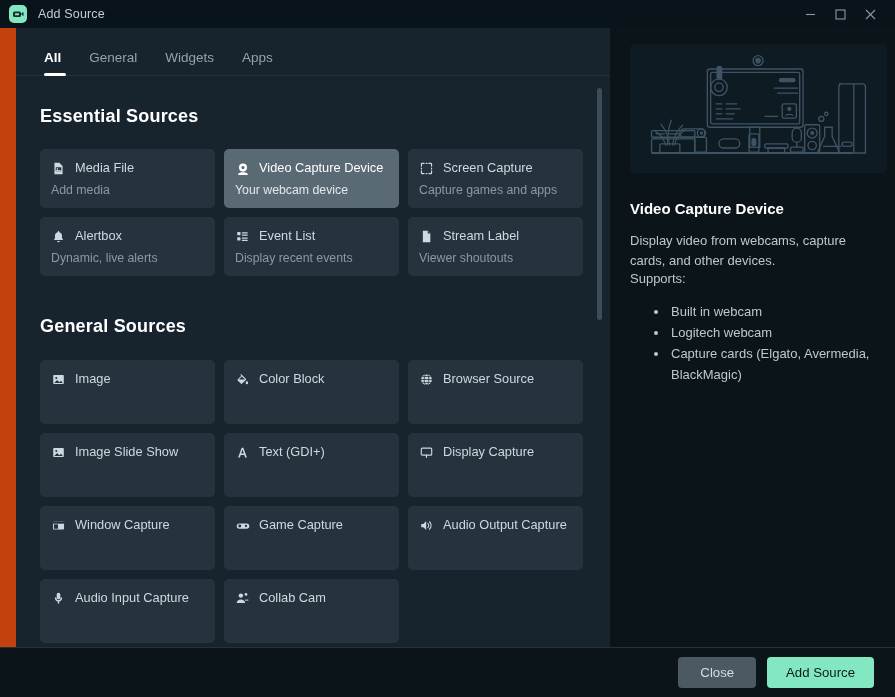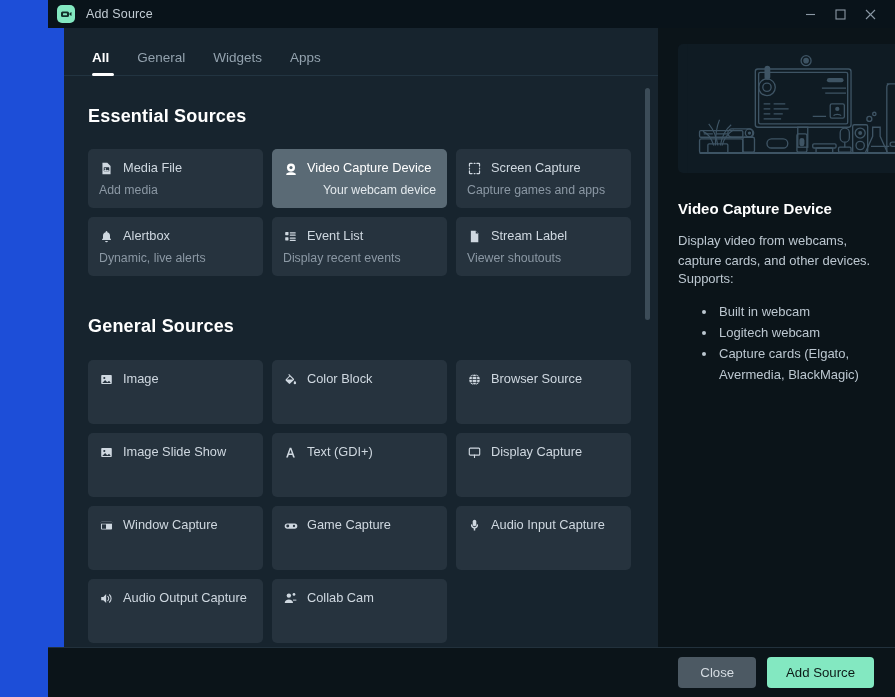--- a/index.html
+++ b/index.html
@@ -5,23 +5,22 @@
   * { box-sizing: border-box; margin: 0; padding: 0; }
   html, body {
     width: 895px; height: 697px;
     background: #0b1419;
     font-family: "Liberation Sans", sans-serif;
     overflow: hidden;
   }
   .window {
     width: 895px; height: 697px;
     display: flex; flex-direction: column;
-    background: #1d4ed8;
+    background: #c2410c;
     position: relative;
-    padding-left: 48px;
   }
 
   
   .titlebar {
     height: 28px; min-height: 28px;
     background: #09131a;
     display: flex; align-items: center;
     padding-left: 9px;
     position: relative;
   }
@@ -123,21 +122,21 @@
   .card-title {
     font-size: 12.8px; color: #cfd8e0; line-height: 1.1;
     white-space: nowrap;
     text-align: center;
   }
   .card.selected .card-title { color: #ffffff; }
   .card-sub {
     font-size: 12.3px; color: #8b98a4; margin-top: 7px;
     white-space: nowrap;
   }
-  .card.selected .card-sub { color: #e2e8ec; text-align: right; }
+  .card.selected .card-sub { color: #e2e8ec; }
 
   .scrollbar-track {
     position: absolute; right: 8px; top: 12px; bottom: 12px;
     width: 5px;
   }
   .scrollbar-thumb {
     position: absolute; top: 0; left: 0;
     width: 5px; height: 232px;
     background: #3c4c58; border-radius: 3px;
   }
@@ -445,38 +444,38 @@
                   </svg>
               </span>
               <span class="card-title">Game Capture</span>
             </div>
           </div>
 
           <div class="card tall">
             <div class="card-head">
               <span class="card-ico">
                 <svg width="13" height="13" viewBox="0 0 16 16" fill="currentColor">
-                    <rect x="5.8" y="1" width="4.4" height="8" rx="2.2"></rect>
-                    <path d="M3.6 7.4a.9.9 0 011.8 0 2.6 2.6 0 005.2 0 .9.9 0 011.8 0 4.4 4.4 0 01-3.5 4.3V14h-1.8v-2.3A4.4 4.4 0 013.6 7.4z"></path>
-                  </svg>
-              </span>
-              <span class="card-title">Audio Input Capture</span>
-            </div>
-          </div>
-
-          <div class="card tall">
-            <div class="card-head">
-              <span class="card-ico">
-                <svg width="13" height="13" viewBox="0 0 16 16" fill="currentColor">
                     <path d="M1.5 6h2.6L7.6 2.6v10.8L4.1 10H1.5z"></path>
                     <path d="M9.6 5.4a3.6 3.6 0 010 5.2" fill="none" stroke="currentColor" stroke-width="1.3" stroke-linecap="round"></path>
                     <path d="M11.6 3.4a6.2 6.2 0 010 9.2" fill="none" stroke="currentColor" stroke-width="1.3" stroke-linecap="round"></path>
                   </svg>
               </span>
               <span class="card-title">Audio Output Capture</span>
+            </div>
+          </div>
+
+          <div class="card tall">
+            <div class="card-head">
+              <span class="card-ico">
+                <svg width="13" height="13" viewBox="0 0 16 16" fill="currentColor">
+                    <rect x="5.8" y="1" width="4.4" height="8" rx="2.2"></rect>
+                    <path d="M3.6 7.4a.9.9 0 011.8 0 2.6 2.6 0 005.2 0 .9.9 0 011.8 0 4.4 4.4 0 01-3.5 4.3V14h-1.8v-2.3A4.4 4.4 0 013.6 7.4z"></path>
+                  </svg>
+              </span>
+              <span class="card-title">Audio Input Capture</span>
             </div>
           </div>
 
 
           <div class="card tall">
             <div class="card-head">
               <span class="card-ico">
                 <svg width="13" height="13" viewBox="0 0 16 16" fill="currentColor">
                     <circle cx="6" cy="4.4" r="2.7"></circle>
                     <path d="M0.9 13.6c0-2.7 2.3-4.3 5.1-4.3s5.1 1.6 5.1 4.3z"></path>

